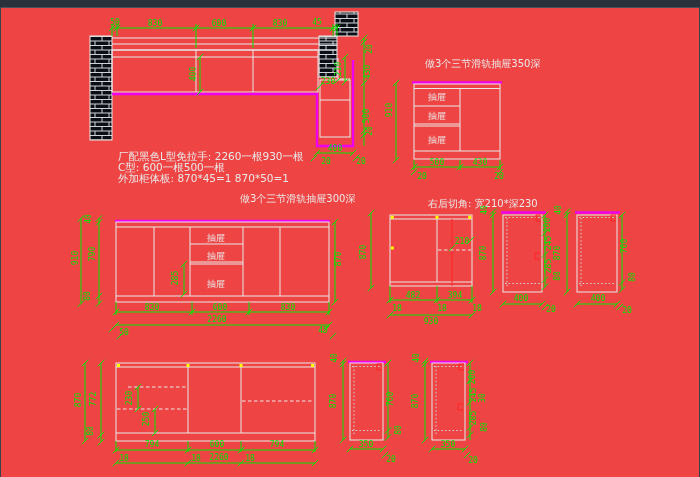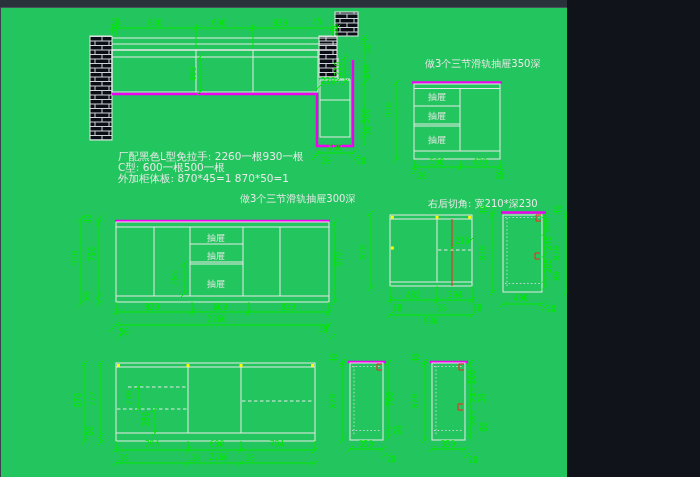--- a/index.html
+++ b/index.html
@@ -1,16 +1,16 @@
 <!DOCTYPE html>
 <html><head>
 <meta charset="utf-8">
 <style>
   html,body{margin:0;padding:0;background:#10141a;}
-  #stage{position:relative;width:567px;height:477px;background:#22c55e;overflow:hidden;}
+  #stage{position:relative;width:700px;height:477px;background:#ef4444;overflow:hidden;}
   svg{position:absolute;left:0;top:0;}
   .w{stroke:#e9e9e9;stroke-width:1;fill:none;}
   .dim{stroke:#00e800;stroke-width:1;fill:none;}
   .mag{stroke:#f000f0;stroke-width:2.4;fill:none;}
   .redln{stroke:#ff2222;stroke-width:1;fill:none;}
   .dot{stroke:#cfd4da;stroke-width:1;fill:none;stroke-dasharray:1.5 2.2;}
   .dash{stroke:#e9e9e9;stroke-width:1;fill:none;stroke-dasharray:3.5 2.5;}
   .dimtxt{fill:#00e800;font:8px "DejaVu Sans Mono", monospace;text-anchor:middle;}
   .cjk{fill:#e9e9e9;font:10px "DejaVu Sans", sans-serif;}
   .note{fill:#e9e9e9;font:10.5px "DejaVu Sans", sans-serif;}

